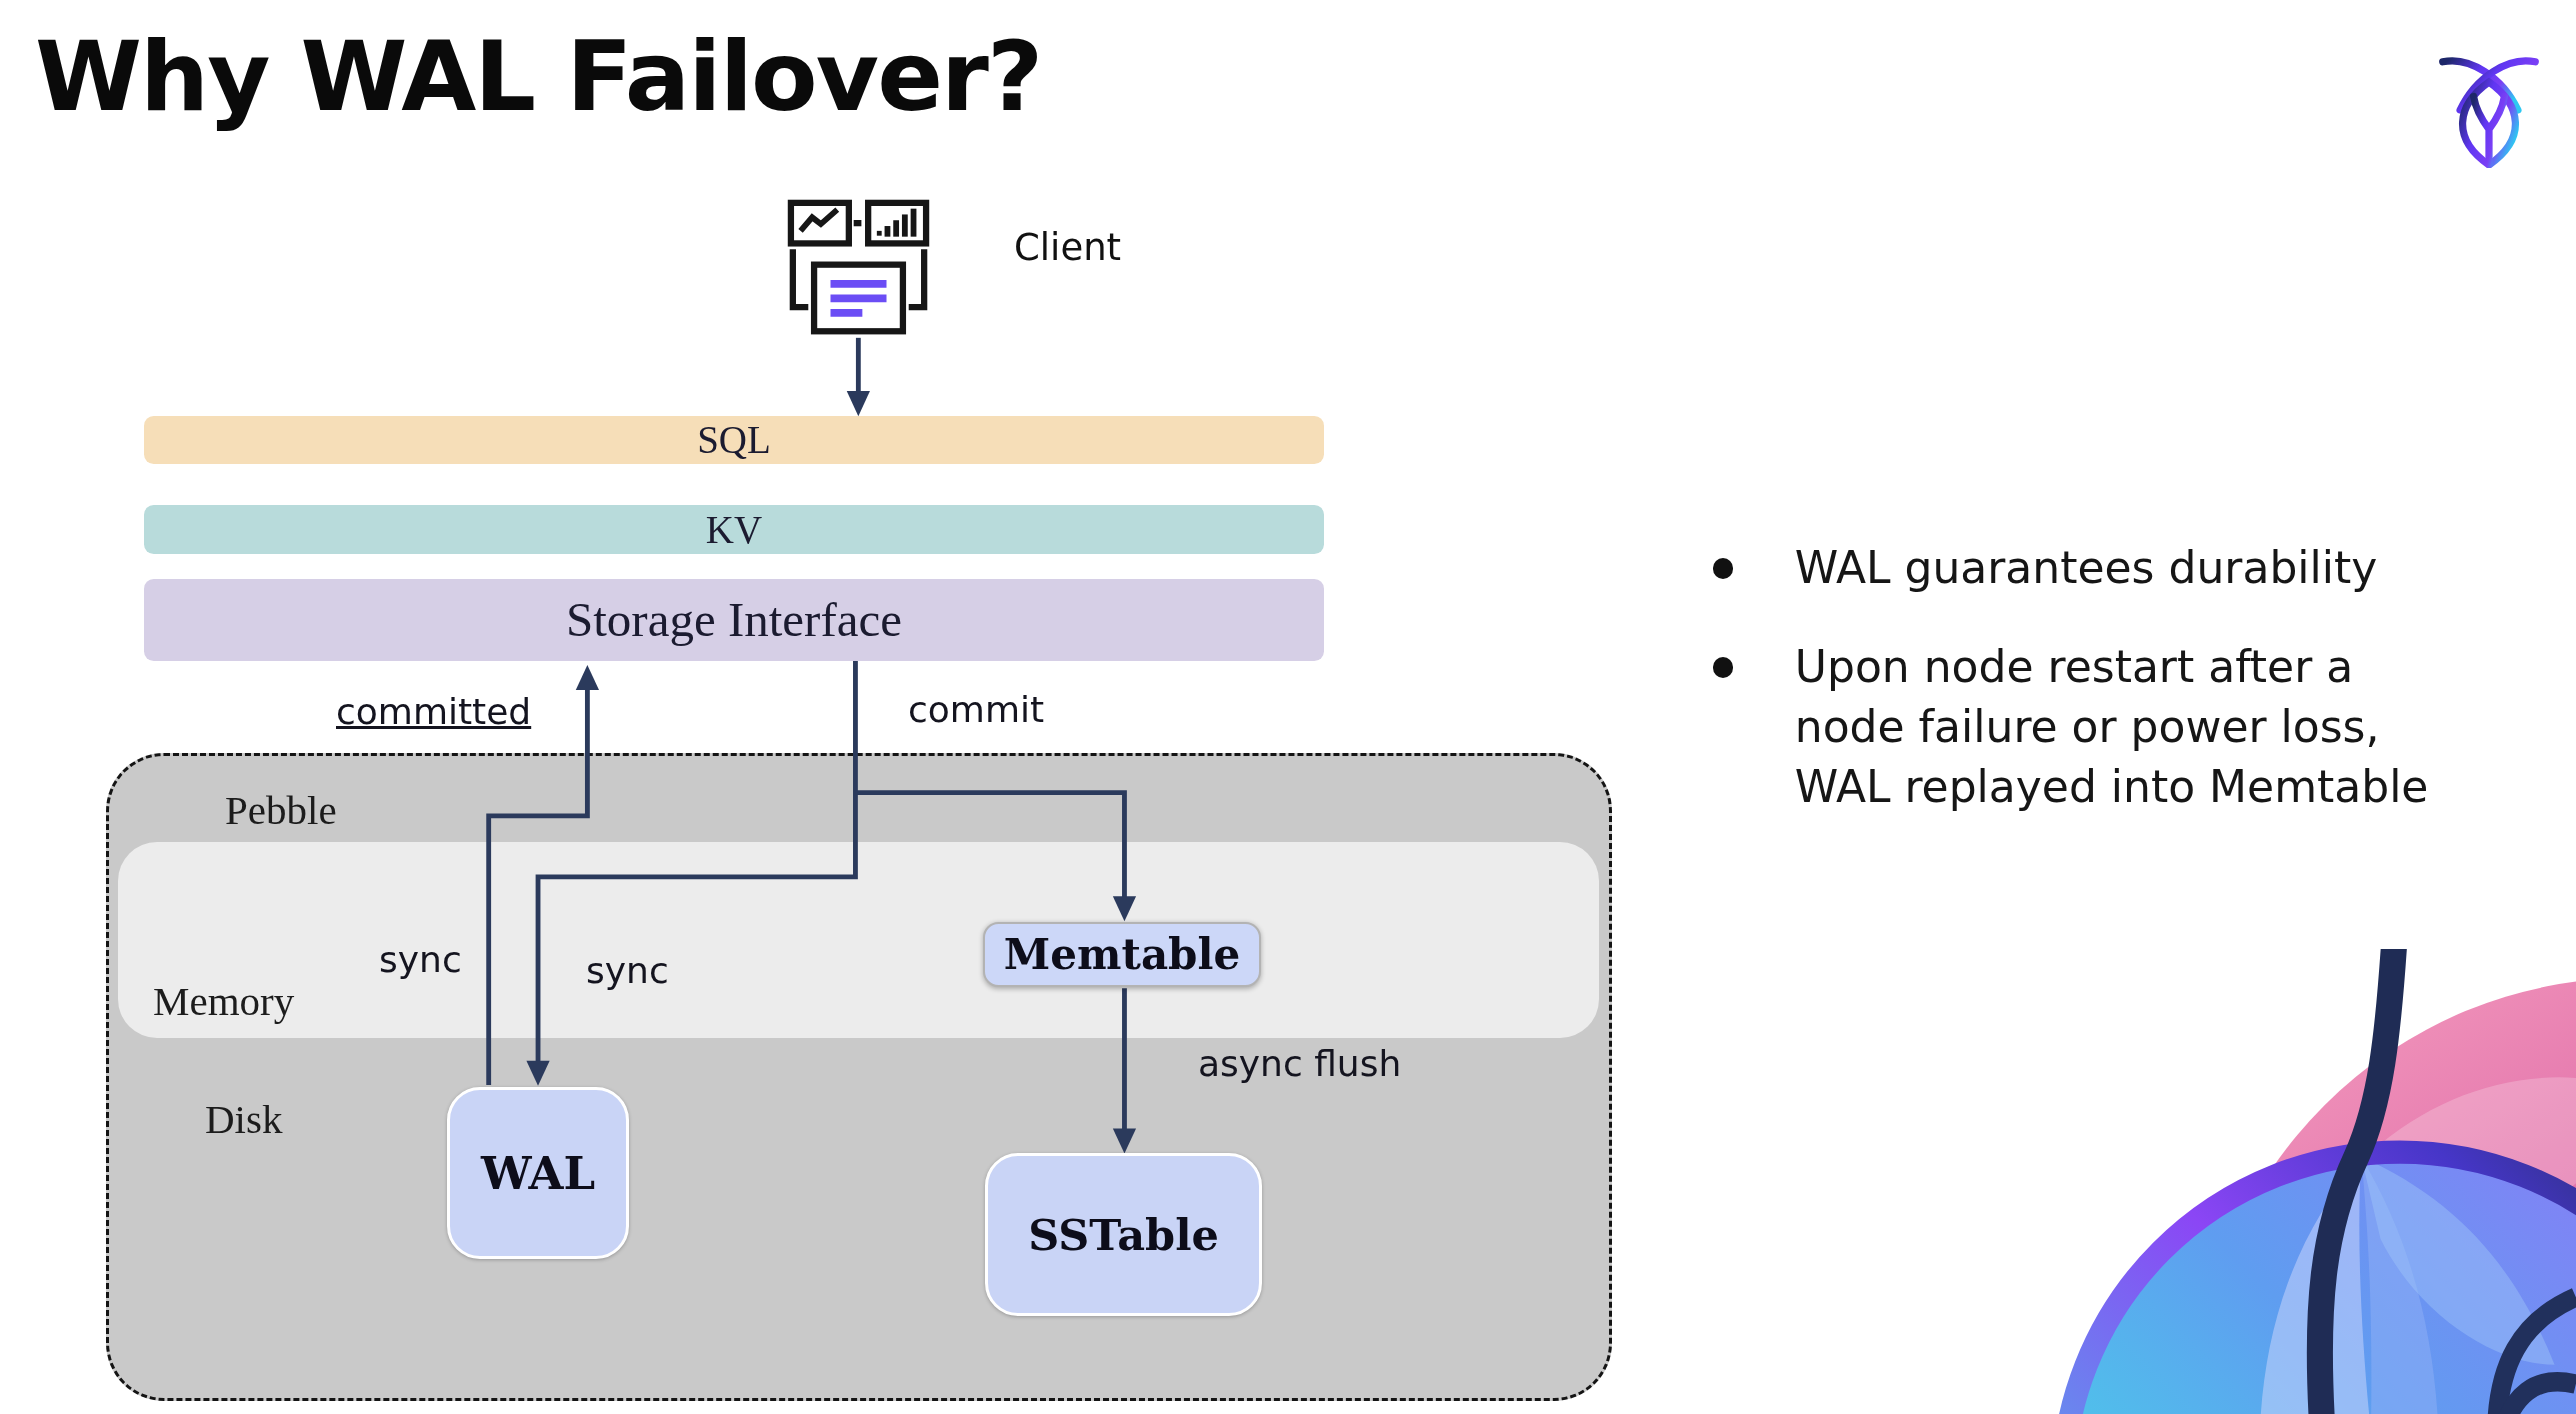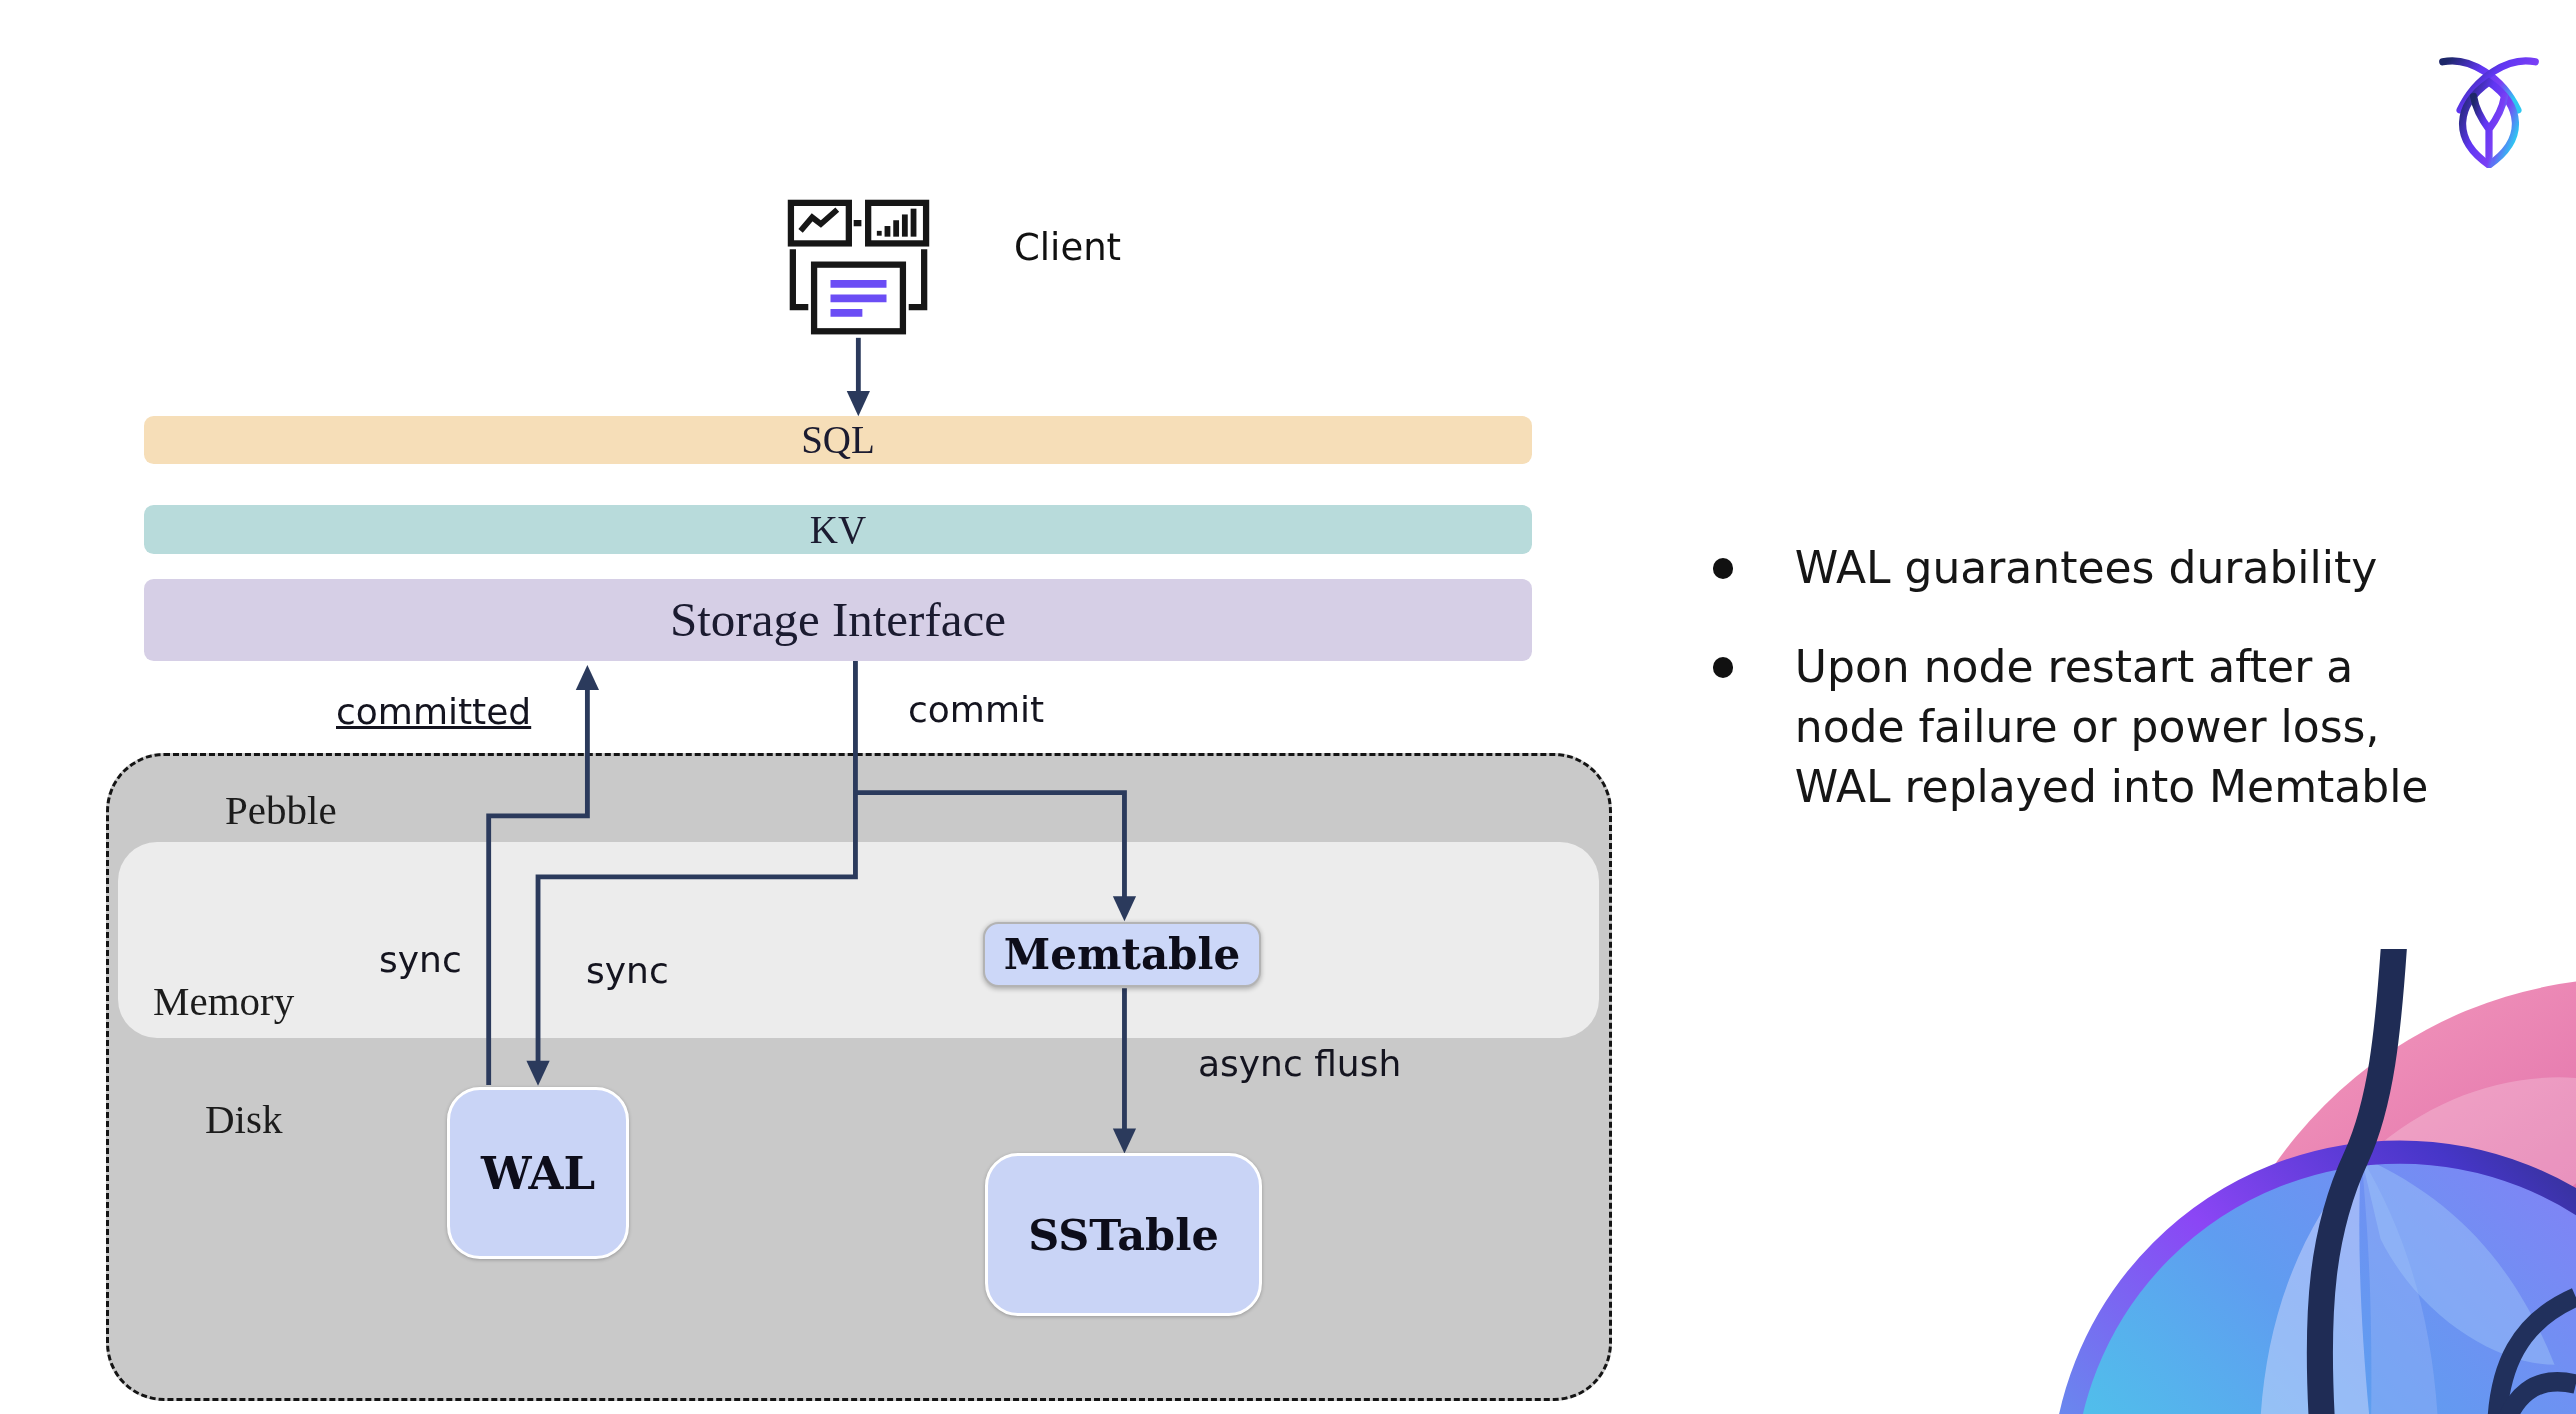--- a/index.html
+++ b/index.html
@@ -5,21 +5,21 @@
   html,body{margin:0;padding:0;background:#ffffff;}
   .slide{position:relative;width:2576px;height:1415px;background:#fff;overflow:hidden;
          font-family:"DejaVu Sans",sans-serif;}
   .abs{position:absolute;}
 
   
   .title{left:35px;top:21px;font-size:97px;font-weight:700;color:var(--ink,#0a0a0a);
          letter-spacing:-1.9px;line-height:1.15;}
 
   
-  .bar{left:144px;width:1388px;border-radius:9.7px;text-align:center;
+  .bar{left:144px;width:1180px;border-radius:9.7px;text-align:center;
        font-family:"Liberation Serif",serif;color:#1b1b30;}
   .bar-sql{top:416px;height:48px;line-height:48px;font-size:39px;background:var(--sql);}
   .bar-kv{top:505px;height:49px;line-height:49px;font-size:39px;background:var(--kv);}
   .bar-storage{top:579px;height:82px;line-height:82px;font-size:49px;background:var(--storage);}
 
   
   .pebble{left:106px;top:753px;width:1506px;height:648px;background:var(--pebble);
           border:3.4px dashed var(--dash);border-radius:58px;box-sizing:border-box;}
   .memband{left:118px;top:842px;width:1481px;height:196px;background:var(--memband);
            border-radius:39px;}
@@ -70,20 +70,21 @@
   .bullet-text{font-size:44px;line-height:60px;color:#161616;white-space:pre-line;}
 
   .logo{left:2435px;top:52px;}
   .corner-art{right:0;bottom:0;}
 </style>
 </head>
 <body>
 
 <div class="slide">
 
+  <div class="abs title">Why WAL Failover?</div>
 
   <svg class="abs logo" width="108" height="116" viewBox="0 0 112 120">
     <defs>
       <linearGradient id="lg" x1="0%" y1="10%" x2="100%" y2="70%">
         <stop offset="0%" stop-color="#1d2769"></stop>
         <stop offset="40%" stop-color="#6036f2"></stop>
         <stop offset="72%" stop-color="#7a3ff5"></stop>
         <stop offset="100%" stop-color="#2ec8f2"></stop>
       </linearGradient>
     </defs>

